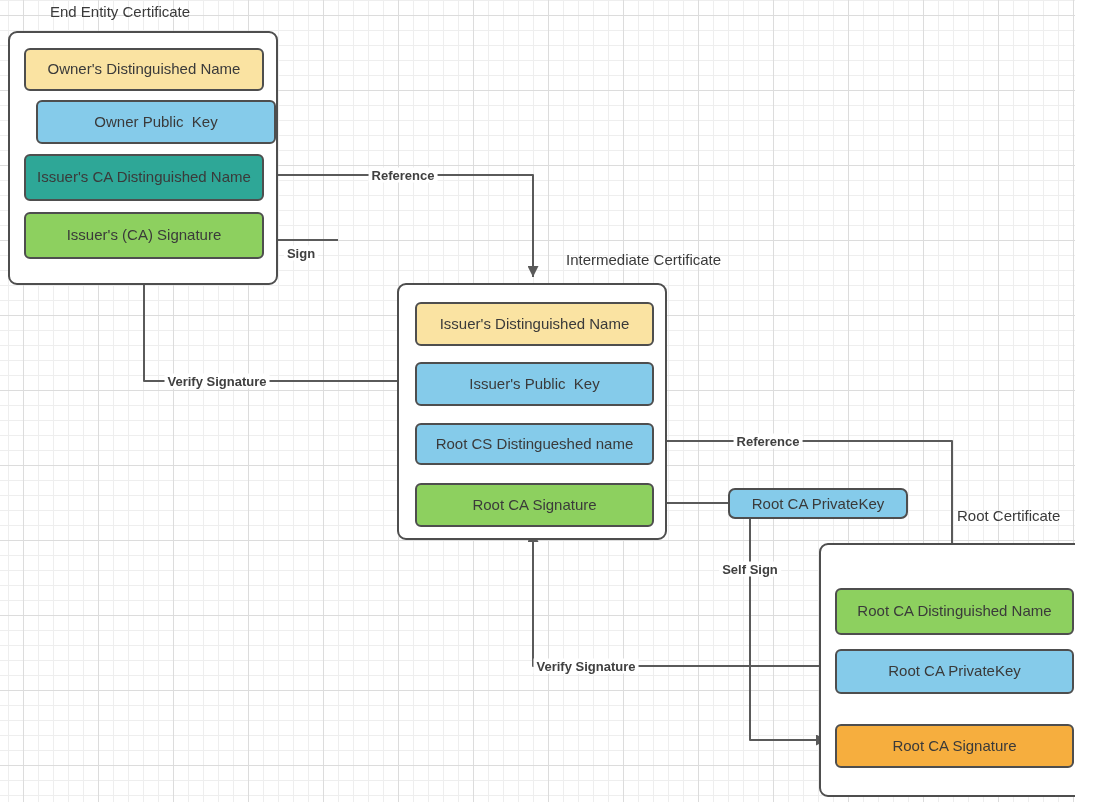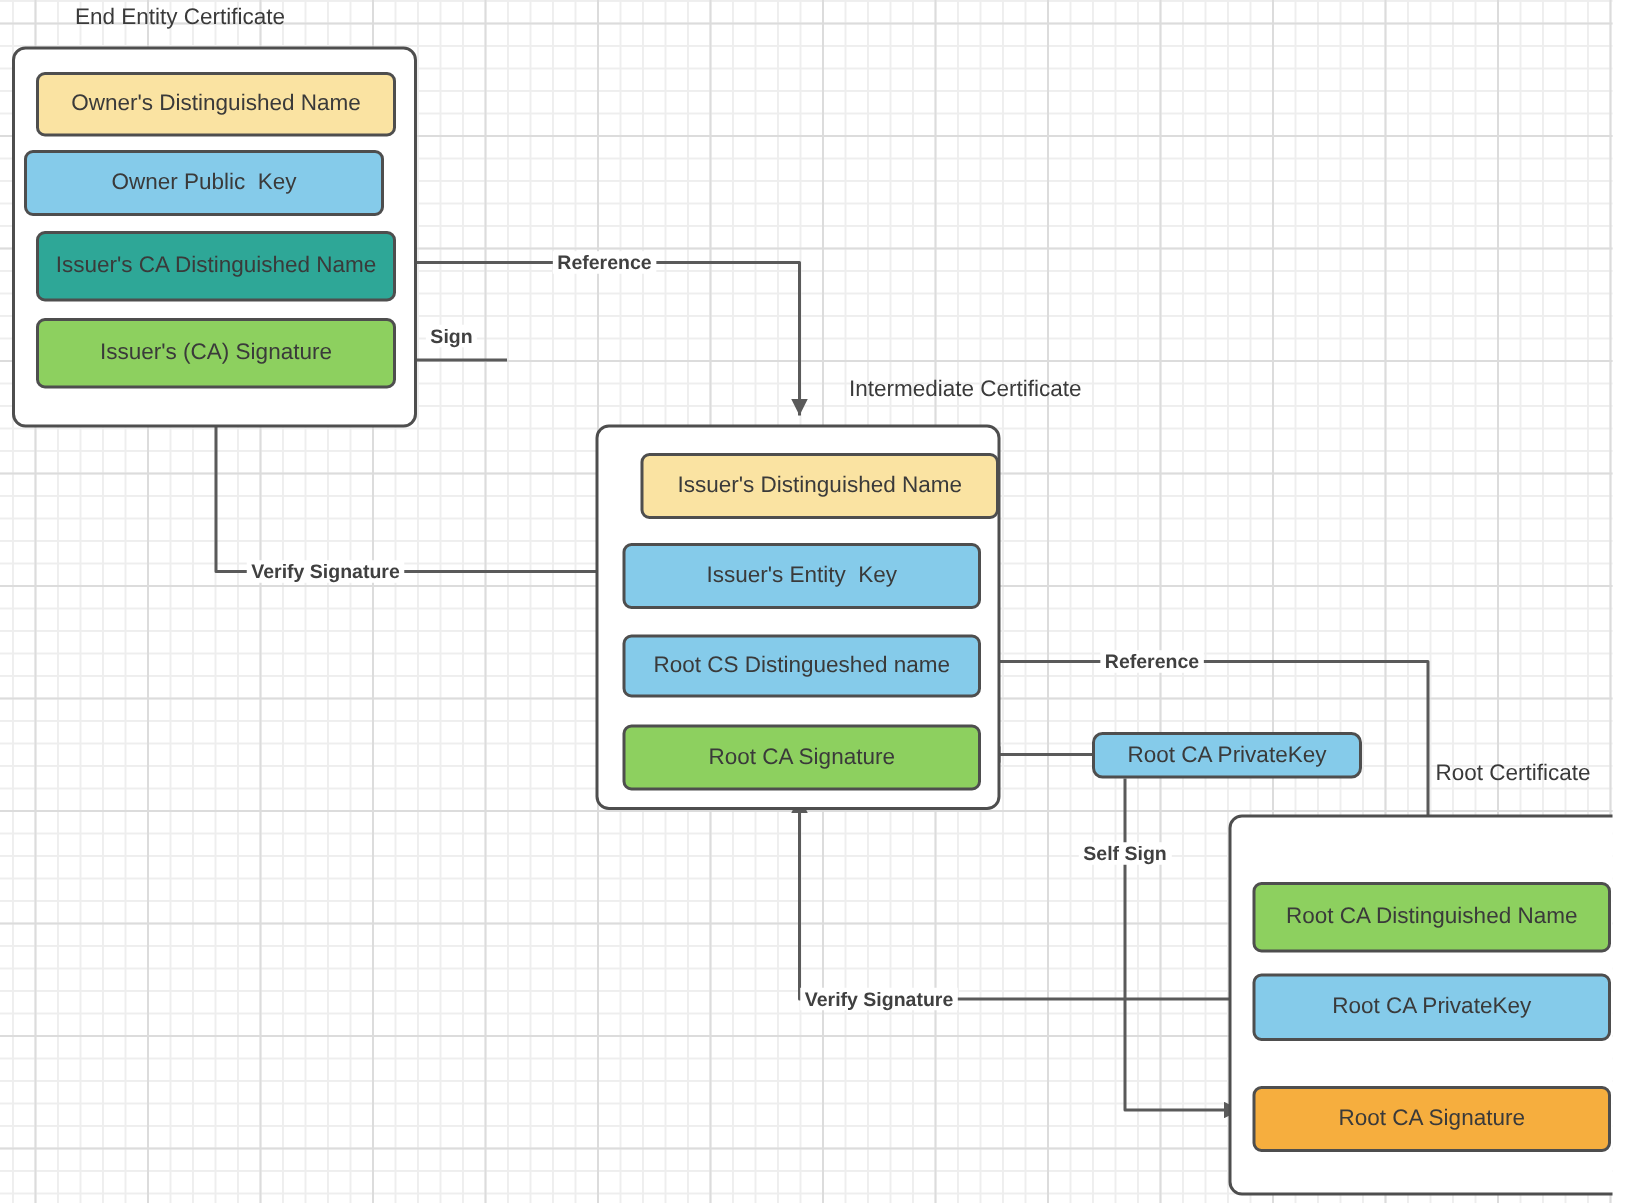--- a/index.html
+++ b/index.html
@@ -70,43 +70,43 @@
     <path class="wire" d="M413,381 L144,381 L144,262" marker-end="url(#arrow)"></path>
     <path class="wire" d="M652,441 L952,441 L952,577" marker-end="url(#arrow)"></path>
     <path class="wire" d="M728,503 L656,503" marker-end="url(#arrow)"></path>
     <path class="wire" d="M750,519 L750,740 L827,740" marker-end="url(#arrow)"></path>
     <path class="wire" d="M833,666 L533,666 L533,531" marker-end="url(#arrow)"></path>
   </svg>
 
   <div class="cert-title" style="left:50px; top:3px;">End Entity Certificate</div>
   <div class="cert-box" style="left:8px; top:31px; width:270px; height:254px;">
     <div class="field yellow" style="left:14px; top:15px; width:240px; height:43px;">Owner's Distinguished Name</div>
-    <div class="field blue" style="left:6px; top:67px; width:240px; height:44px;">Owner Public  Key</div>
+    <div class="field blue" style="left:26px; top:67px; width:240px; height:44px;">Owner Public  Key</div>
     <div class="field teal" style="left:14px; top:121px; width:240px; height:47px;">Issuer's CA Distinguished Name</div>
     <div class="field green" style="left:14px; top:179px; width:240px; height:47px;">Issuer's (CA) Signature</div>
   </div>
 
 
   <div class="cert-title" style="left:566px; top:251px;">Intermediate Certificate</div>
   <div class="cert-box" style="left:397px; top:283px; width:270px; height:257px;">
-    <div class="field yellow" style="left:28px; top:17px; width:239px; height:44px;">Issuer's Distinguished Name</div>
-    <div class="field blue" style="left:16px; top:77px; width:239px; height:44px;">Issuer's Entity  Key</div>
+    <div class="field yellow" style="left:16px; top:17px; width:239px; height:44px;">Issuer's Distinguished Name</div>
+    <div class="field blue" style="left:16px; top:77px; width:239px; height:44px;">Issuer's Public  Key</div>
     <div class="field blue" style="left:16px; top:138px; width:239px; height:42px;">Root CS Distingueshed name</div>
     <div class="field green" style="left:16px; top:198px; width:239px; height:44px;">Root CA Signature</div>
   </div>
 
   <div class="key-box" style="left:728px; top:488px; width:180px; height:31px;">Root CA PrivateKey</div>
 
   <div class="cert-title" style="left:957px; top:507px;">Root Certificate</div>
   <div class="cert-box" style="left:819px; top:523px; width:270px; height:254px;margin-top:20px;">
     <div class="field green" style="left:14px; top:43px; width:239px; height:47px;">Root CA Distinguished Name</div>
     <div class="field blue" style="left:14px; top:104px; width:239px; height:45px;">Root CA PrivateKey</div>
     <div class="field orange" style="left:14px; top:179px; width:239px; height:44px;">Root CA Signature</div>
   </div>
 
   <div class="wire-label" style="left:403px; top:175px;">Reference</div>
-  <div class="wire-label" style="left:301px; top:224px;">Sign</div>
+  <div class="wire-label" style="left:301px; top:253px;">Sign</div>
   <div class="wire-label" style="left:217px; top:381px;">Verify Signature</div>
   <div class="wire-label" style="left:768px; top:441px;">Reference</div>
   <div class="wire-label" style="left:750px; top:569px;">Self Sign</div>
   <div class="wire-label" style="left:586px; top:666px;">Verify Signature</div>
 
 </div>
 
 </body></html>

